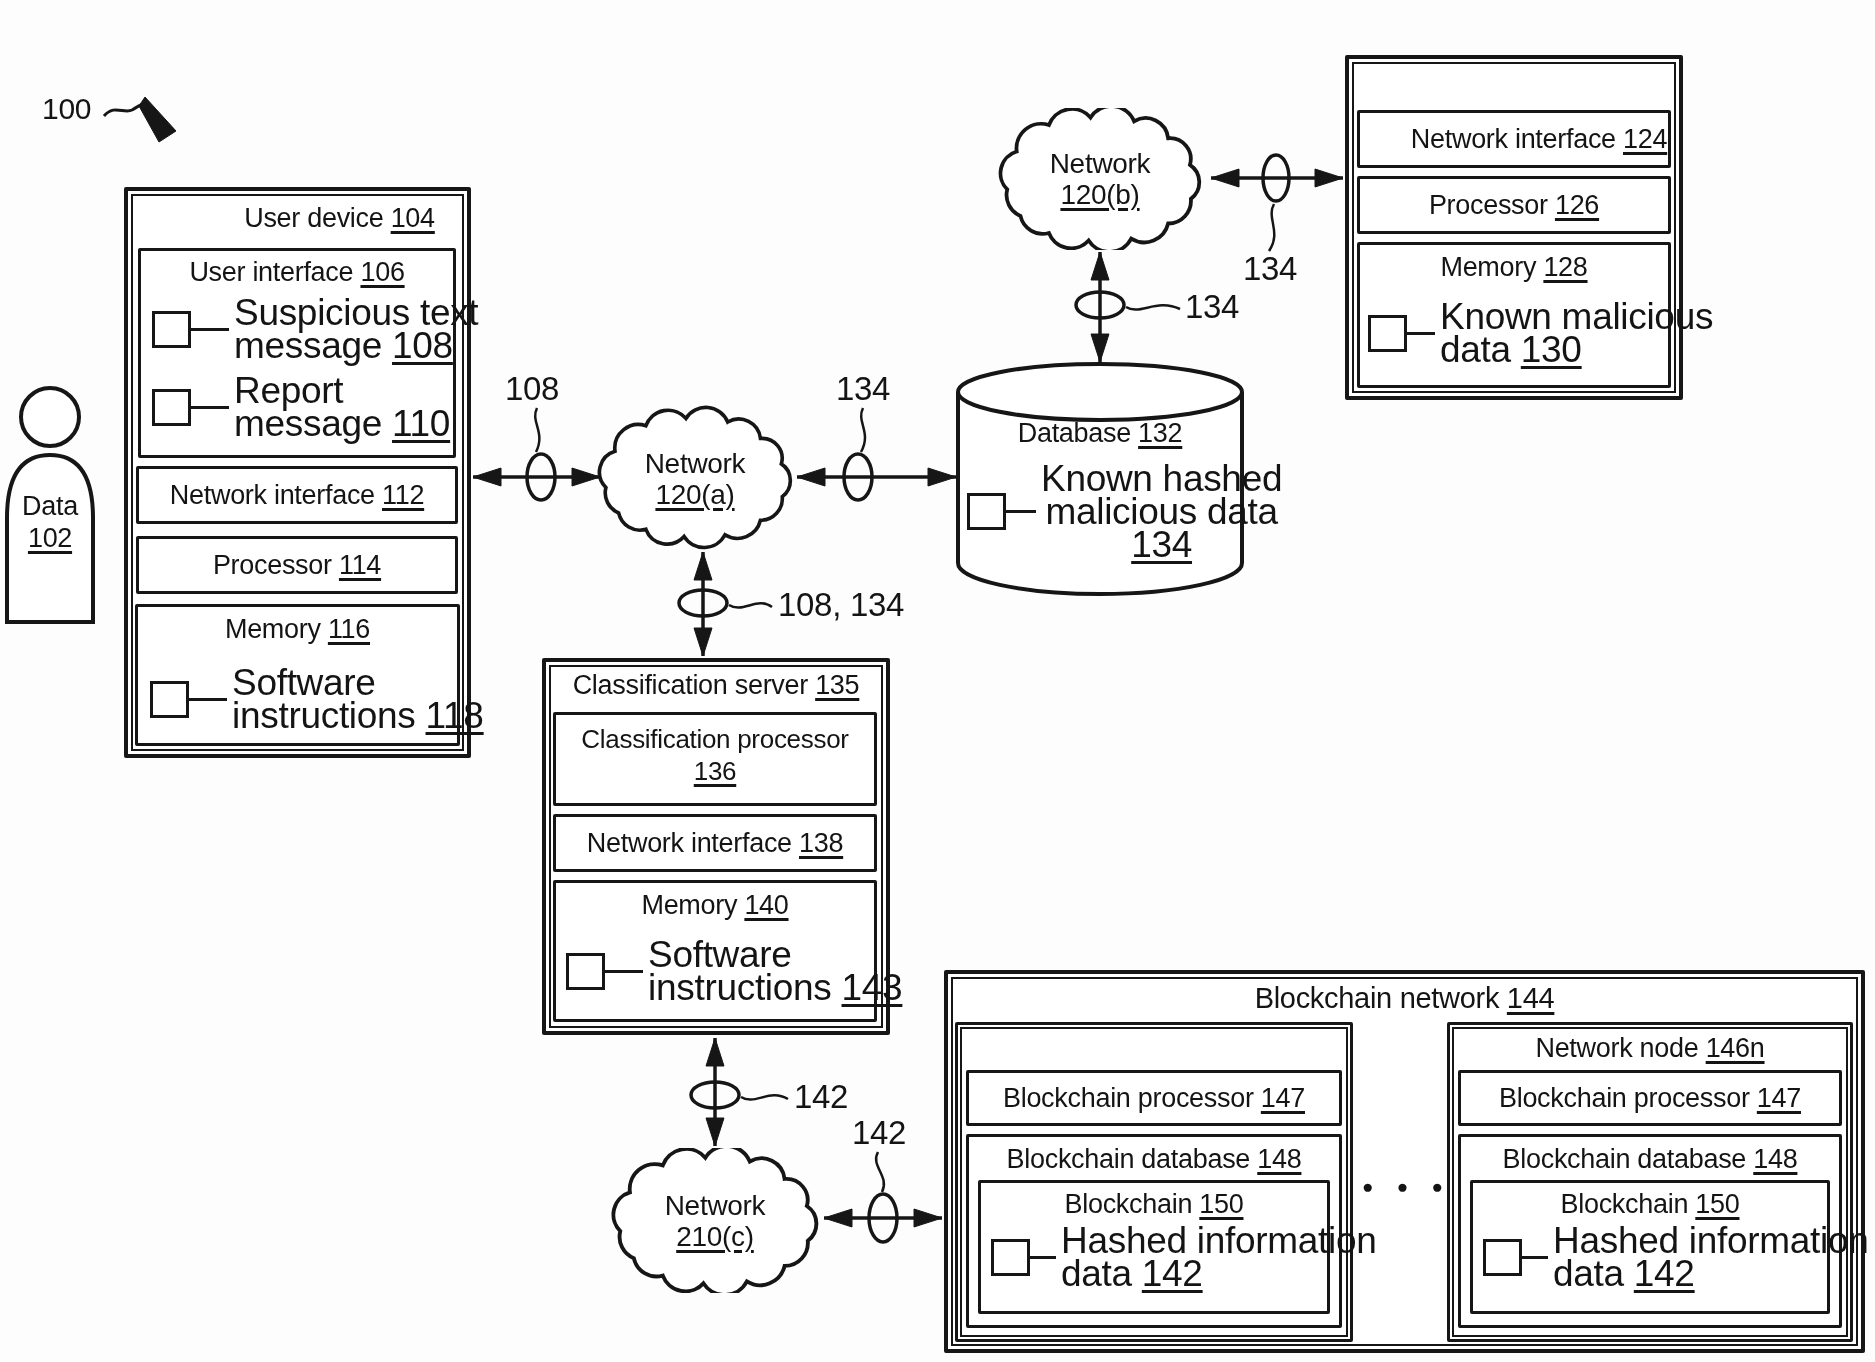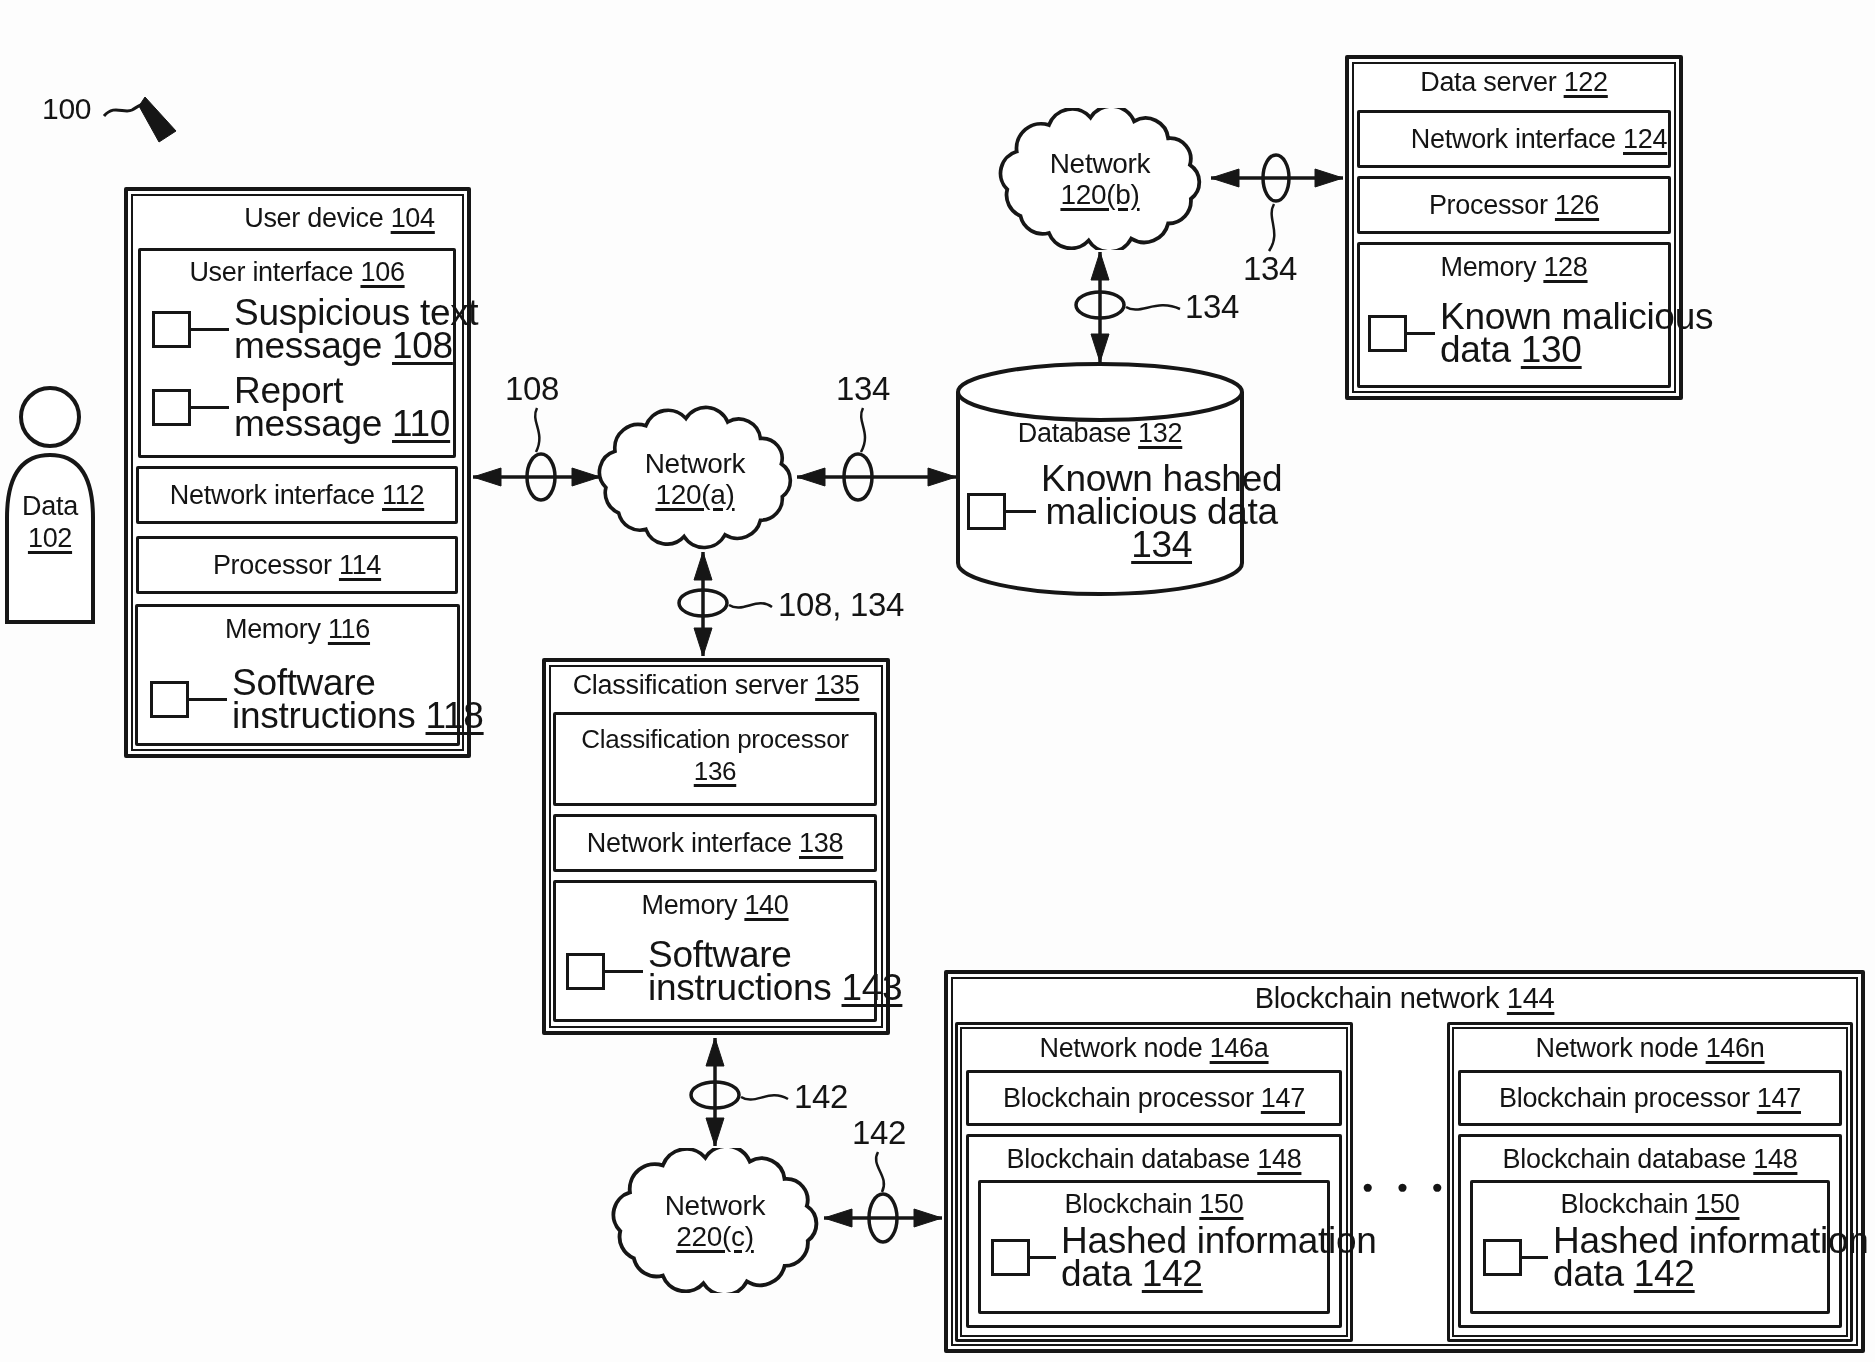--- a/index.html
+++ b/index.html
@@ -174,35 +174,32 @@
   <div class="cloudtxt" style="left:615px;top:448px;width:160px;">
     <span>Network</span><br>
     <u class="ref">120(a)</u>
   </div>
   <div class="cloudtxt" style="left:1020px;top:148px;width:160px;">
     <span>Network</span><br>
     <u class="ref">120(b)</u>
   </div>
   <div class="cloudtxt" style="left:635px;top:1190px;width:160px;">
     <span>Network</span><br>
-    <u class="ref">220(c)</u>
+    <u class="ref">210(c)</u>
   </div>
 
   <div class="reflabel" style="left:505px;top:370px;">108</div>
   <div class="reflabel" style="left:836px;top:370px;">134</div>
   <div class="reflabel" style="left:1243px;top:250px;">134</div>
   <div class="reflabel" style="left:1185px;top:288px;">134</div>
   <div class="reflabel" style="left:778px;top:586px;">108, 134</div>
   <div class="reflabel" style="left:794px;top:1078px;">142</div>
   <div class="reflabel" style="left:852px;top:1114px;">142</div>
 
   <div class="box outer" style="left:1345px;top:55px;width:338px;height:345px;"></div>
-  <div class="t" style="left:1349px;top:66px;width:330px;">
-    <span>Data server</span> <u class="ref">122</u>
-  </div>
 
   <div class="box" style="left:1357px;top:110px;width:314px;height:58px;"></div>
   <div class="t" style="left:1384px;top:123px;width:310px;">
     <span>Network interface</span> <u class="ref">124</u>
   </div>
 
   <div class="box" style="left:1357px;top:176px;width:314px;height:58px;"></div>
   <div class="t" style="left:1359px;top:189px;width:310px;">
     <span>Processor</span> <u class="ref">126</u>
   </div>
@@ -263,23 +260,20 @@
       <u class="ref">143</u>
     </div>
   </div>
 
   <div class="box outer" style="left:944px;top:970px;width:921px;height:383px;"></div>
   <div class="t" style="left:950px;top:982px;width:909px;font-size:29px;">
     <span>Blockchain network</span> <u class="ref">144</u>
   </div>
 
   <div class="box" style="left:955px;top:1022px;width:398px;height:320px;box-shadow:inset 0 0 0 2px #fff, inset 0 0 0 4px #161616;"></div>
-  <div class="t" style="left:959px;top:1032px;width:390px;">
-    <span>Network node</span> <u class="ref">146a</u>
-  </div>
   <div class="box" style="left:966px;top:1070px;width:376px;height:56px;"></div>
   <div class="t" style="left:968px;top:1082px;width:372px;">
     <span>Blockchain processor</span> <u class="ref">147</u>
   </div>
   <div class="box" style="left:966px;top:1134px;width:376px;height:194px;"></div>
   <div class="t" style="left:968px;top:1143px;width:372px;">
     <span>Blockchain database</span> <u class="ref">148</u>
   </div>
   <div class="box" style="left:978px;top:1180px;width:352px;height:134px;"></div>
   <div class="t" style="left:980px;top:1188px;width:348px;">

